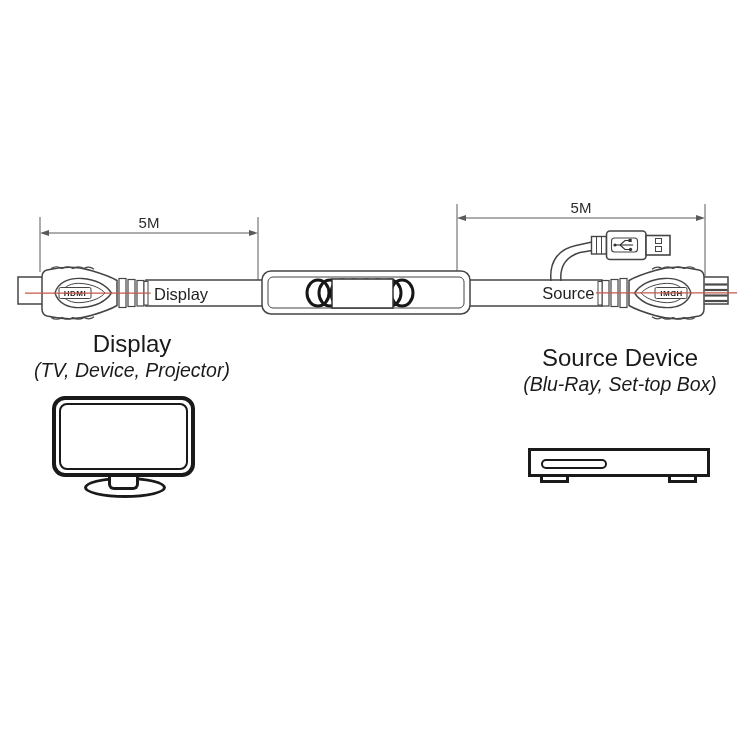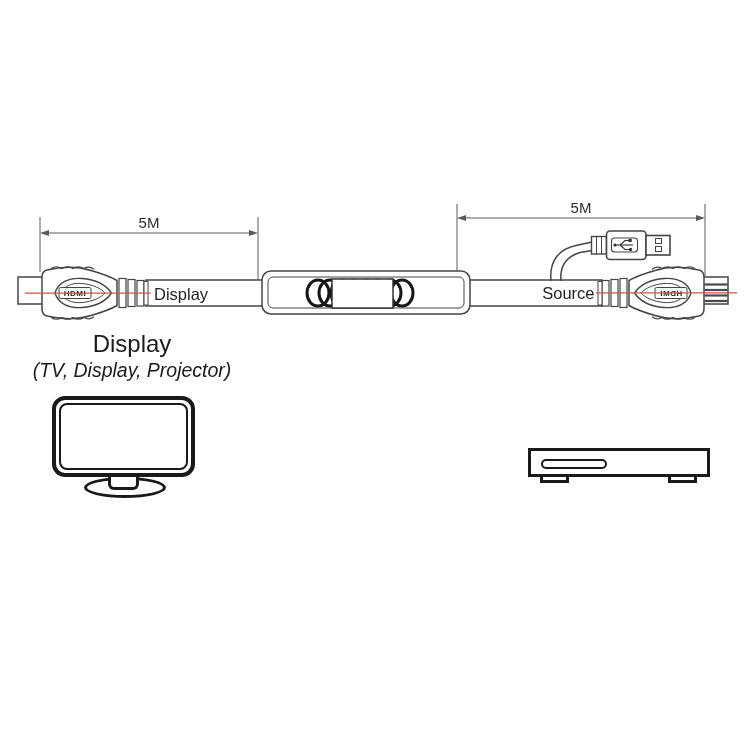--- a/index.html
+++ b/index.html
@@ -137,27 +137,31 @@
     <text class="cabletext" x="594.5" y="298.5" text-anchor="end">Source</text>
 
     <g stroke="#c6584c" stroke-width="1.3">
       <line x1="25" y1="293.2" x2="150.5" y2="293.2"></line>
       <line x1="596" y1="292.8" x2="737" y2="292.8"></line>
     </g>
   </svg>
 
   <div class="heading" style="left:8px;top:331px;width:248px;">
     <div class="title">Display</div>
-    <div class="subtitle">(TV, Display, Projector)</div>
+    <div class="subtitle">(TV, Device, Projector)</div>
   </div>
   <div class="monitor-base"></div>
   <div class="monitor-neck"></div>
   <div class="monitor">
     <div class="screen"></div>
   </div>
 
+  <div class="heading" style="left:497px;top:345px;width:246px;">
+    <div class="title">Source Device</div>
+    <div class="subtitle">(Blu-Ray, Set-top Box)</div>
+  </div>
   <div class="stb-foot left"></div>
   <div class="stb-foot right"></div>
   <div class="stb">
     <div class="slot"></div>
   </div>
 
 </div>
 
 </body></html>

